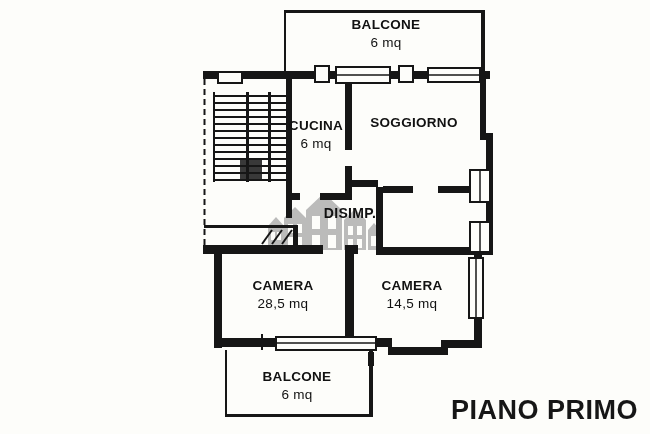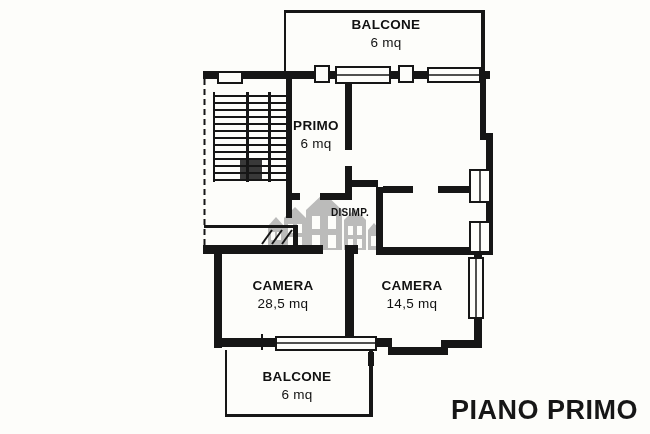--- a/index.html
+++ b/index.html
@@ -19,21 +19,21 @@
     text-align:center;
     color:#111;
     z-index:5;
     white-space:nowrap;
     line-height:18px;
     font-size:13.5px;
     letter-spacing:.3px;
   }
   .room-label .rname{font-weight:bold;}
   .room-label .rarea{font-weight:normal;}
-  .disimp .rname{font-size:10px;margin-left:32px;}
+  .disimp .rname{font-size:14px;margin-left:32px;}
   #floor-title{
     position:absolute;
     right:12px;top:395px;
     font-size:27px;font-weight:bold;
     letter-spacing:.5px;
     color:#161616;
     z-index:6;
   }
   .wm{opacity:.85;}
 </style>
@@ -176,25 +176,26 @@
       <line x1="276" y1="343" x2="376" y2="343" stroke-width="1.5"></line>
     </g>
   </svg>
 
   <div class="room-label" style="left:386px;top:16px;">
     <div class="rname">BALCONE</div>
     <div class="rarea">6 mq</div>
   </div>
 
   <div class="room-label" style="left:316px;top:117px;">
-    <div class="rname">PRIMO</div>
+    <div class="rname">CUCINA</div>
     <div class="rarea">6 mq</div>
   </div>
 
   <div class="room-label" style="left:414px;top:114px;">
+    <div class="rname">SOGGIORNO</div>
   </div>
 
   <div class="room-label disimp" style="left:334px;top:204px;">
     <div class="rname">DISIMP.</div>
   </div>
 
 
   <div class="room-label" style="left:283px;top:277px;">
     <div class="rname">CAMERA</div>
     <div class="rarea">28,5 mq</div>

